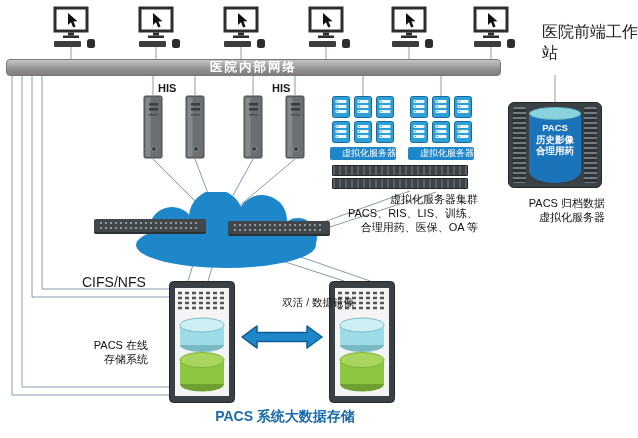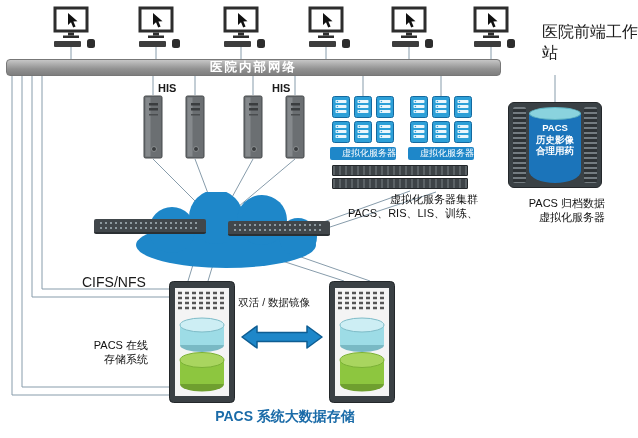--- a/index.html
+++ b/index.html
@@ -235,20 +235,21 @@
       <use href="#sym-vmbox"></use>
     </svg>
   <div class="abs vm-label z5" style="left:408px;top:147px;width:66px;">虚拟化服务器</div>
 
   <div class="abs rack-row z2" style="left:332px;top:165px;width:136px;"></div>
   <div class="abs rack-row z2" style="left:332px;top:178px;width:136px;"></div>
 
   <div class="abs txt small-cap center z5" style="left:338px;top:192px;width:140px;">
     <div>虚拟化服务器集群</div>
     <div>PACS、RIS、LIS、训练、</div>
+    <div>合理用药、医保、OA 等</div>
   </div>
 
   <div id="archive-unit" class="abs">
     <div class="disk-strip"></div>
     <div id="archive-cyl">
       <div class="cyl-body"></div>
       <div class="cyl-top"></div>
       <div class="cyl-text">
         <div>PACS</div>
         <div>历史影像</div>
@@ -277,21 +278,21 @@
 
   <div class="abs txt z5" style="left:82px;top:274px;font-size:14px;">CIFS/NFS</div>
 
   <svg class="abs z2" style="left:169px;top:281px" width="66" height="122">
       <use href="#sym-bigstore"></use>
     </svg>
   <svg class="abs z2" style="left:329px;top:281px" width="66" height="122">
       <use href="#sym-bigstore"></use>
     </svg>
 
-  <div class="abs txt center z5" style="left:234px;top:296px;width:76px;font-size:10.5px;">双活 / 数据镜像</div>
+  <div class="abs txt center z5" style="left:234px;top:296px;width:76px;font-size:10.5px;padding-left:44px;">双活 / 数据镜像</div>
   <svg class="abs z5" style="left:240px;top:324px" width="84" height="26" viewBox="0 0 84 26">
     <path d="M2 13 L17 2 L17 8.5 L67 8.5 L67 2 L82 13 L67 24 L67 17.5 L17 17.5 L17 24 Z" fill="#1e87c9" stroke="#0e5d92" stroke-width="1.5" stroke-linejoin="round"></path>
   </svg>
 
   <div id="page-title" class="abs">PACS 系统大数据存储</div>
 
   <div class="abs txt small-cap center z5" style="left:62px;top:338px;width:86px;">
     <div>PACS 在线</div>
     <div>存储系统</div>
   </div>

